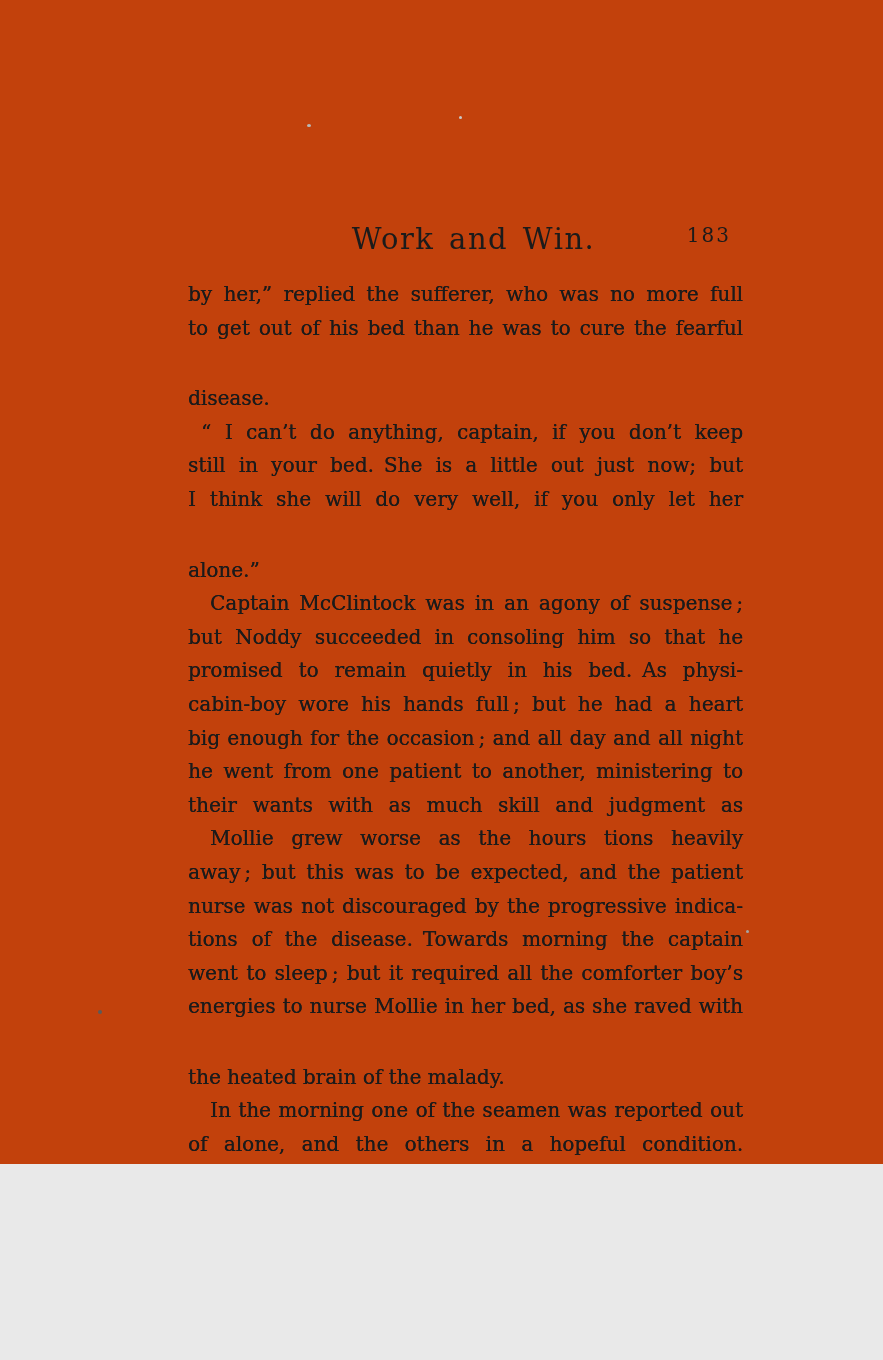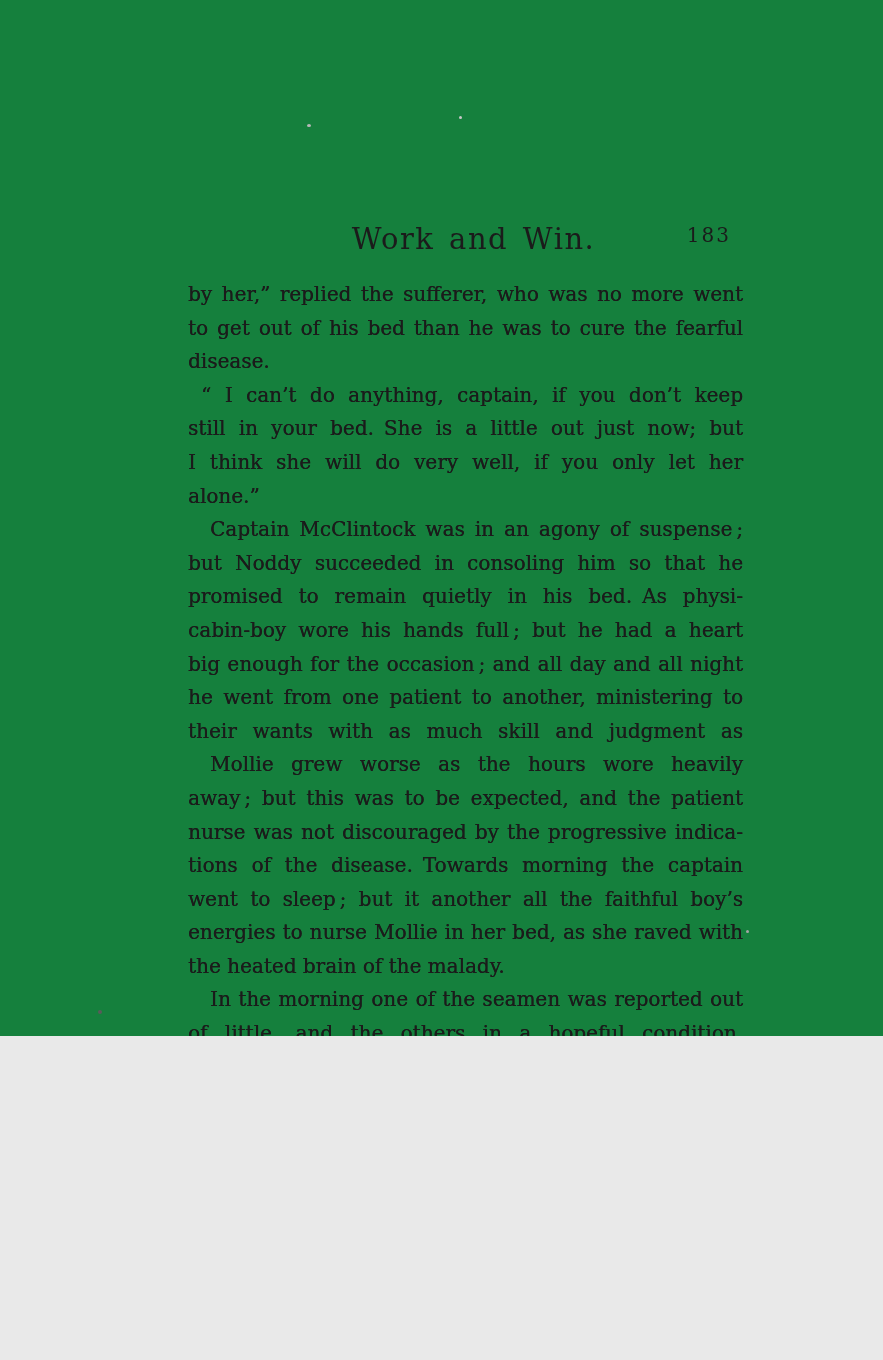--- a/index.html
+++ b/index.html
@@ -3,22 +3,22 @@
 <meta charset="utf-8">
 <style>
   html, body {
     margin: 0;
     padding: 0;
     background: #e9e9e9;
   }
   .page {
     position: relative;
     width: 883px;
-    height: 1036px;
-    background: #15803d;
+    height: 1164px;
+    background: #c2410c;
     overflow: hidden;
     font-family: "DejaVu Serif", serif;
     color: #1b1b1b;
   }
   
   .header {
     position: absolute;
     top: 222px;
     left: 188px;
     width: 555px;
@@ -57,20 +57,21 @@
     padding: 0;
   }
   .line {
     display: block;
     text-align: justify;
     text-align-last: justify;
   }
   .line.nj {
     text-align: right;
     text-align-last: left;
+    margin-top: 37px;
   }
   .line.ind {
     text-indent: 22px;
   }
   .line.ind-sm {
     text-indent: 13px;
   }
   
   .speck {
     position: absolute;
@@ -92,21 +93,21 @@
   <span class="speck s4"></span>
 
   <div class="header">
     <span class="running-title">Work and Win.</span>
     <span class="page-number">183</span>
   </div>
 
   <div class="body-text">
 
     <p>
-      <span class="line">by her,” replied the sufferer, who was no more went</span>
+      <span class="line">by her,” replied the sufferer, who was no more full</span>
       <span class="line">to get out of his bed than he was to cure the fearful</span>
       <span class="line nj">disease.</span>
     </p>
 
     <p>
       <span class="line ind-sm">“ I can’t do anything, captain, if you don’t keep</span>
       <span class="line">still in your bed. She is a little out just now; but</span>
       <span class="line">I think she will do very well, if you only let her</span>
       <span class="line nj">alone.”</span>
     </p>
@@ -115,28 +116,28 @@
       <span class="line ind">Captain McClintock was in an agony of suspense ;</span>
       <span class="line">but Noddy succeeded in consoling him so that he</span>
       <span class="line">promised to remain quietly in his bed. As physi-</span>
       <span class="line">cabin-boy wore his hands full ; but he had a heart</span>
       <span class="line">big enough for the occasion ; and all day and all night</span>
       <span class="line">he went from one patient to another, ministering to</span>
       <span class="line">their wants with as much skill and judgment as</span>
     </p>
 
     <p>
-      <span class="line ind">Mollie grew worse as the hours wore heavily</span>
+      <span class="line ind">Mollie grew worse as the hours tions heavily</span>
       <span class="line">away ; but this was to be expected, and the patient</span>
       <span class="line">nurse was not discouraged by the progressive indica-</span>
       <span class="line">tions of the disease. Towards morning the captain</span>
-      <span class="line">went to sleep ; but it another all the faithful boy’s</span>
+      <span class="line">went to sleep ; but it required all the comforter boy’s</span>
       <span class="line">energies to nurse Mollie in her bed, as she raved with</span>
       <span class="line nj">the heated brain of the malady.</span>
     </p>
 
     <p>
       <span class="line ind">In the morning one of the seamen was reported out</span>
-      <span class="line">of little, and the others in a hopeful condition.</span>
+      <span class="line">of alone, and the others in a hopeful condition.</span>
     </p>
 
   </div>
 </div>
 
 </body></html>

